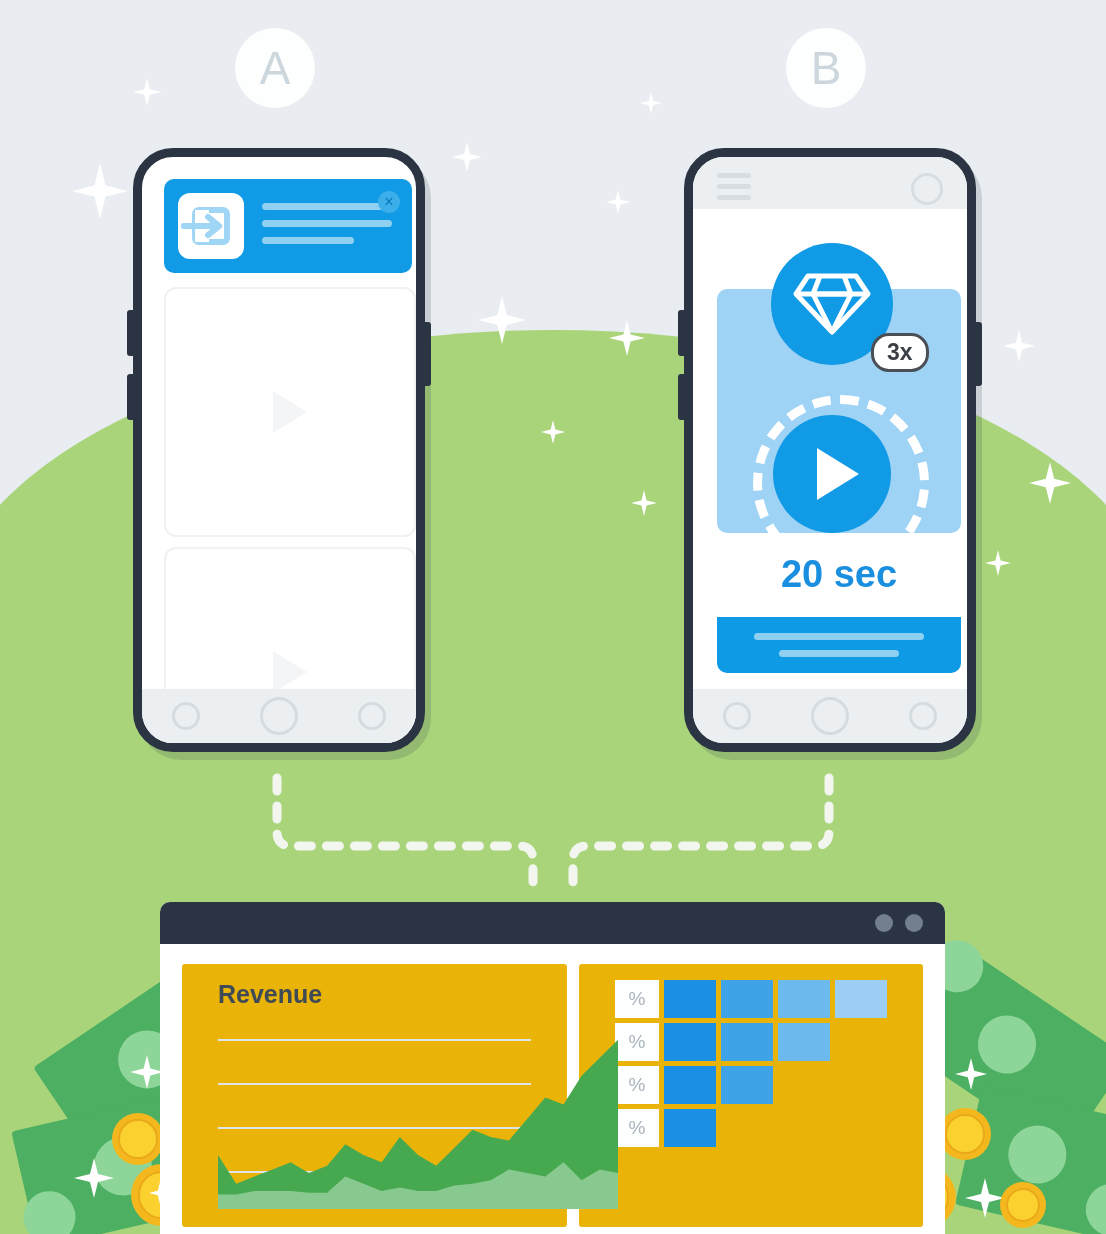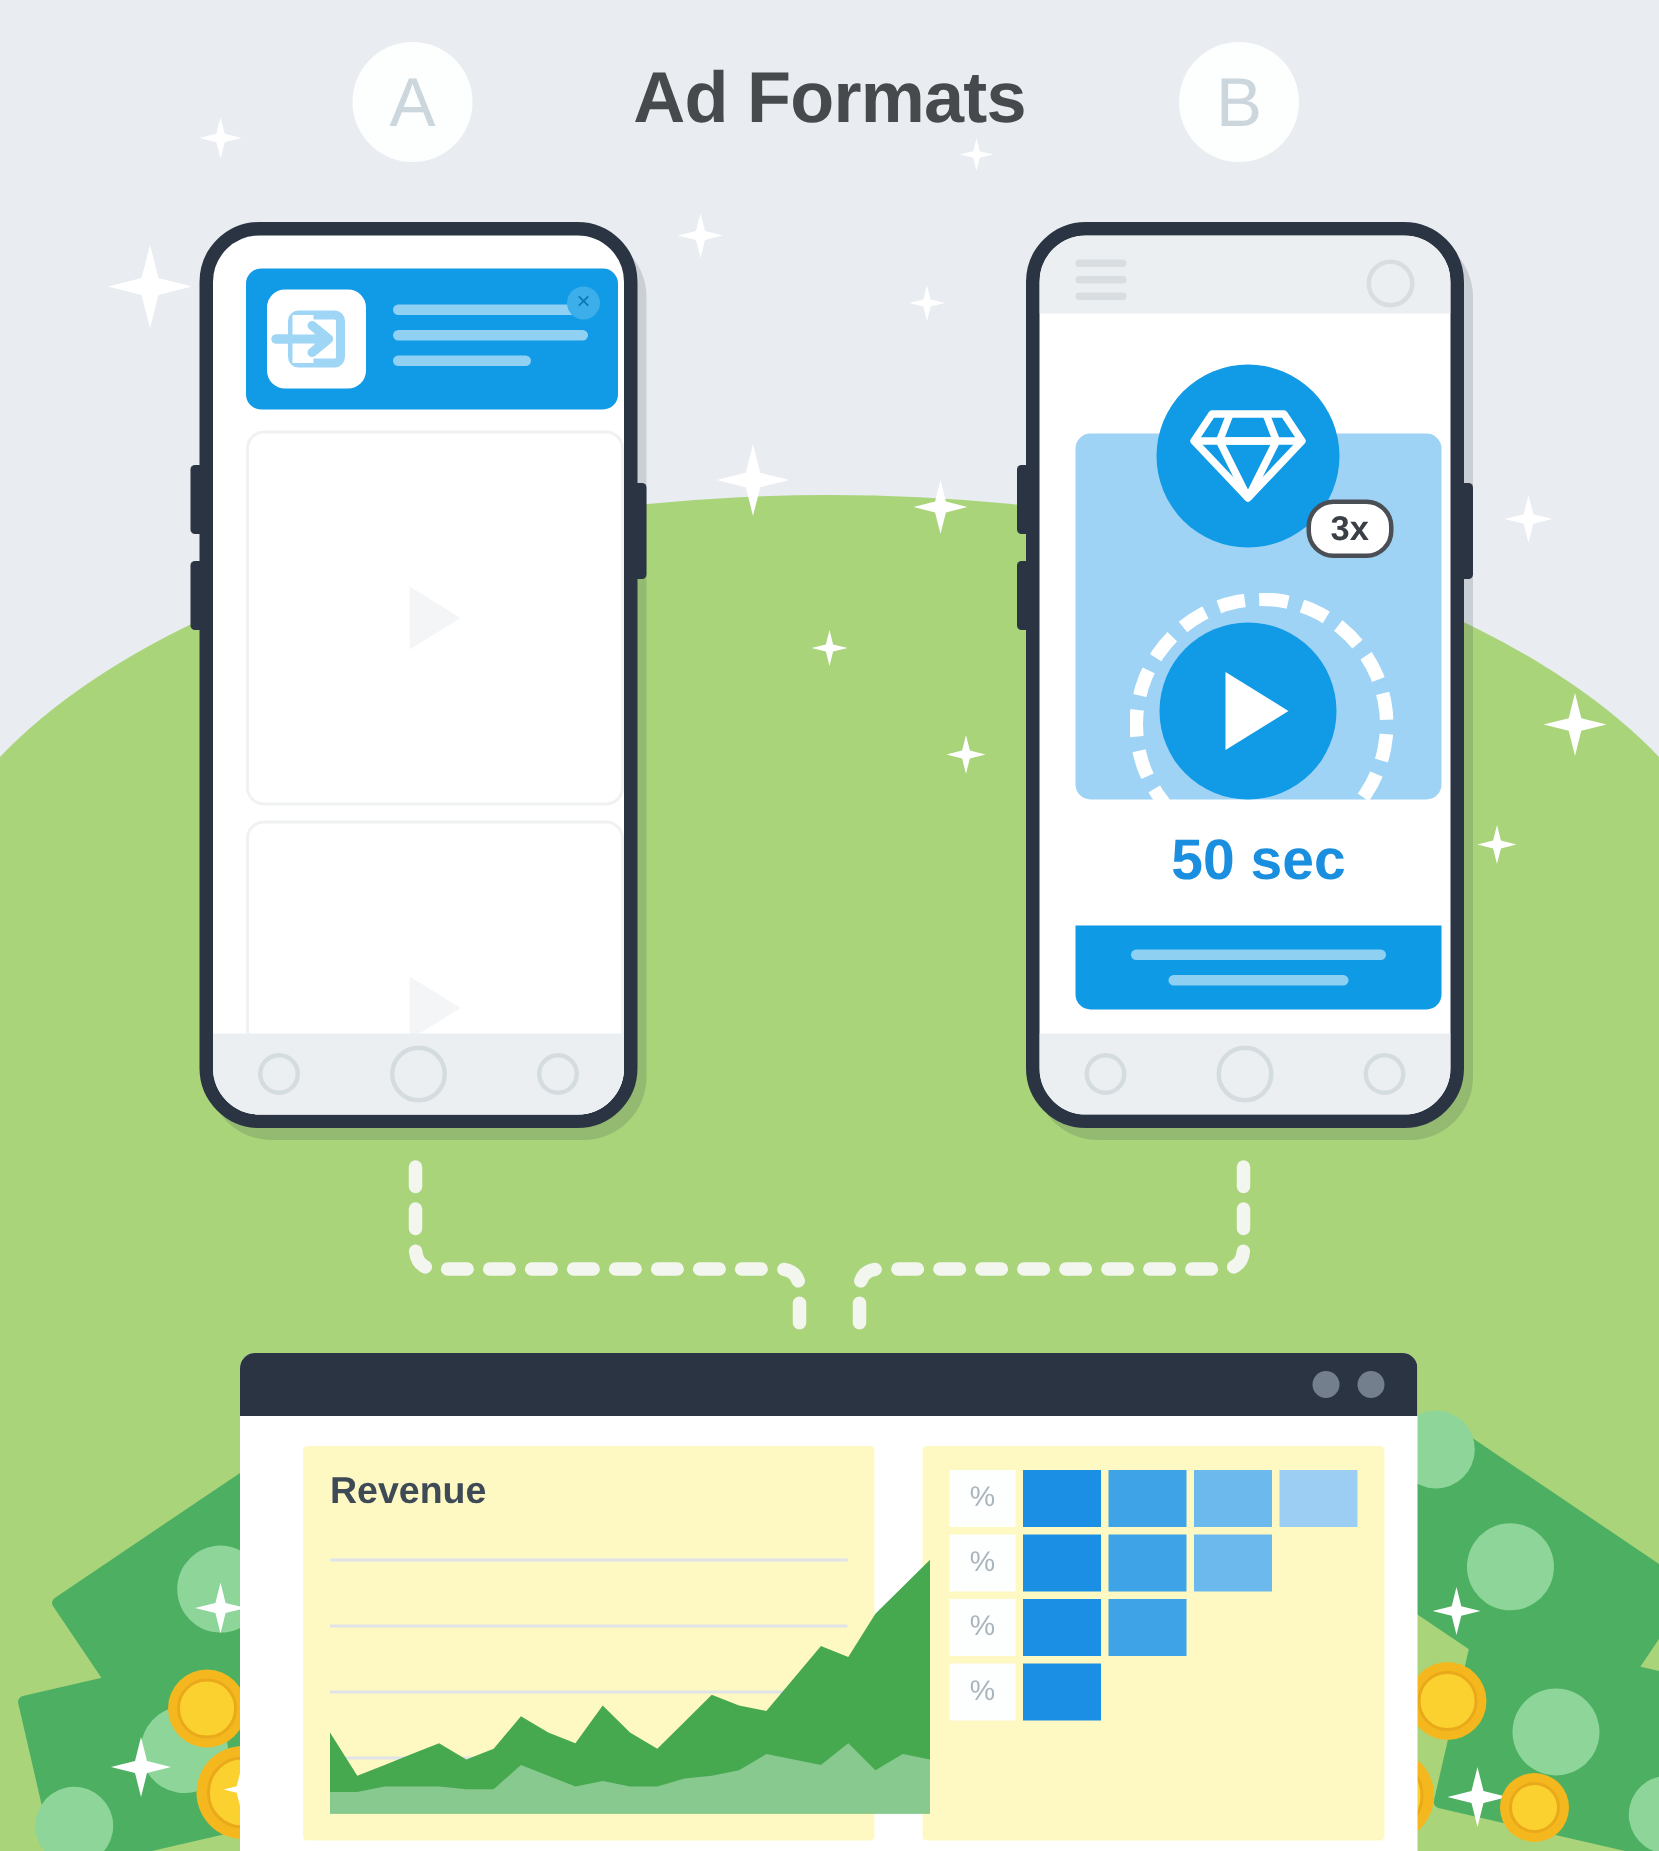--- a/index.html
+++ b/index.html
@@ -83,21 +83,21 @@
   .vs-text{position:absolute;left:0;top:105px;width:155px;text-align:center;
            font-size:46px;font-weight:700;color:#4a4f55;}
 
   
   .browser{position:absolute;left:160px;top:902px;width:785px;height:340px;
            background:#fff;border-radius:10px 10px 0 0;overflow:hidden;}
   .titlebar{height:42px;background:#2b3442;display:flex;align-items:center;
             justify-content:flex-end;padding-right:22px;gap:12px;}
   .dot{width:18px;height:18px;border-radius:50%;background:#737f8d;}
   .panels{display:flex;gap:12px;padding:20px 22px 0 22px;}
-  .panel{background:#fef9c3;border-radius:3px;padding:16px 18px;margin-left:20px;}
+  .panel{background:#eab308;border-radius:3px;padding:16px 36px;}
   .panel-title{font-size:25px;font-weight:700;color:#3e4a55;margin-bottom:12px;}
   .panel-rev{width:436px;}
   .panel-ret{width:276px;}
   .chart{position:relative;height:190px;}
   .gridline{position:absolute;left:0;width:100%;height:2px;background:#dfe4e8;}
   .heat{display:flex;flex-direction:column;gap:5px;}
   .heat-row{display:flex;gap:5px;align-items:center;}
   .pct{width:44px;height:38px;background:#fdfefe;display:flex;align-items:center;
        justify-content:center;color:#aab4bd;font-size:19px;}
   .cell{width:52px;height:38px;}
@@ -126,21 +126,20 @@
   <div class="spark" style="left:631px;top:490px;width:26px;height:26px;"></div>
   <div class="spark" style="left:1003px;top:330px;width:32px;height:32px;"></div>
   <div class="spark" style="left:1029px;top:462px;width:42px;height:42px;"></div>
   <div class="spark" style="left:985px;top:550px;width:26px;height:26px;"></div>
   <div class="spark" style="left:640px;top:92px;width:22px;height:22px;"></div>
 
   <div class="header">
     <div class="ab-circle ab-a">
       <span>A</span>
     </div>
-    <div class="page-title">Ad Formats</div>
     <div class="ab-circle ab-b">
       <span>B</span>
     </div>
   </div>
 
   <div class="phone-shadow" style="left:139px;top:156px;width:292px;height:604px;"></div>
   <div class="side-btn" style="left:127px;top:310px;height:46px;"></div>
   <div class="side-btn" style="left:127px;top:374px;height:46px;"></div>
   <div class="side-btn" style="left:422px;top:322px;height:64px;"></div>
 
@@ -212,21 +211,21 @@
         <path d="M51 6 L58 24 L39 62" fill="none" stroke="#fff" stroke-width="5" stroke-linejoin="round"></path>
         <path d="M20 24 H58" stroke="#fff" stroke-width="5"></path>
       </svg>
     </div>
     <div class="badge-3x">3x</div>
 
     <div class="ring"></div>
     <div class="play-circle">
       <div class="play-tri"></div>
     </div>
-    <div class="sec-label">50 sec</div>
+    <div class="sec-label">20 sec</div>
 
     <div class="navbar">
       <div class="nav-o" style="width:22px;height:22px;"></div>
       <div class="nav-o" style="width:32px;height:32px;"></div>
       <div class="nav-o" style="width:22px;height:22px;"></div>
     </div>
   </div>
 
 
   <svg width="1106" height="1234" style="position:absolute;left:0;top:0;pointer-events:none;">

